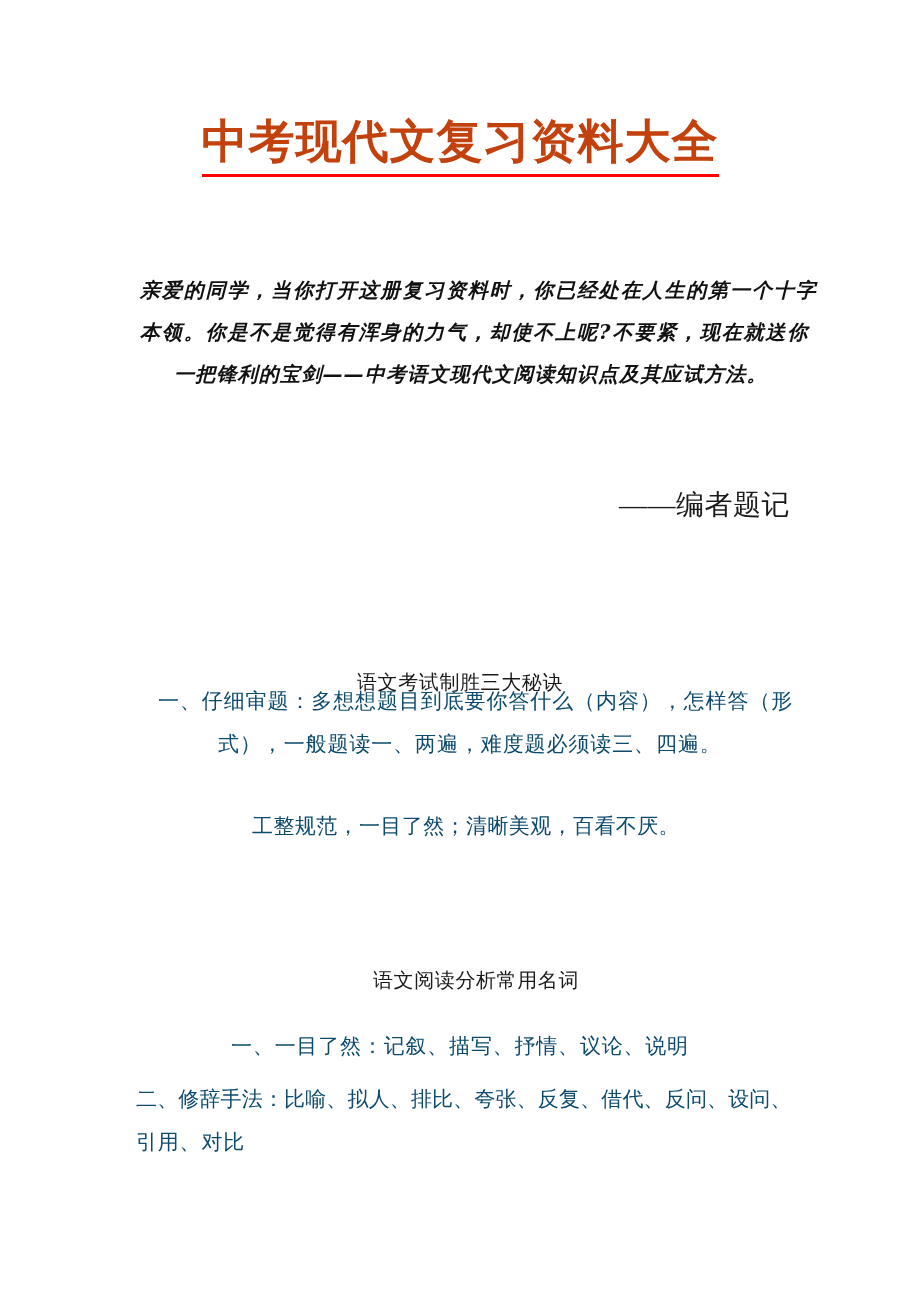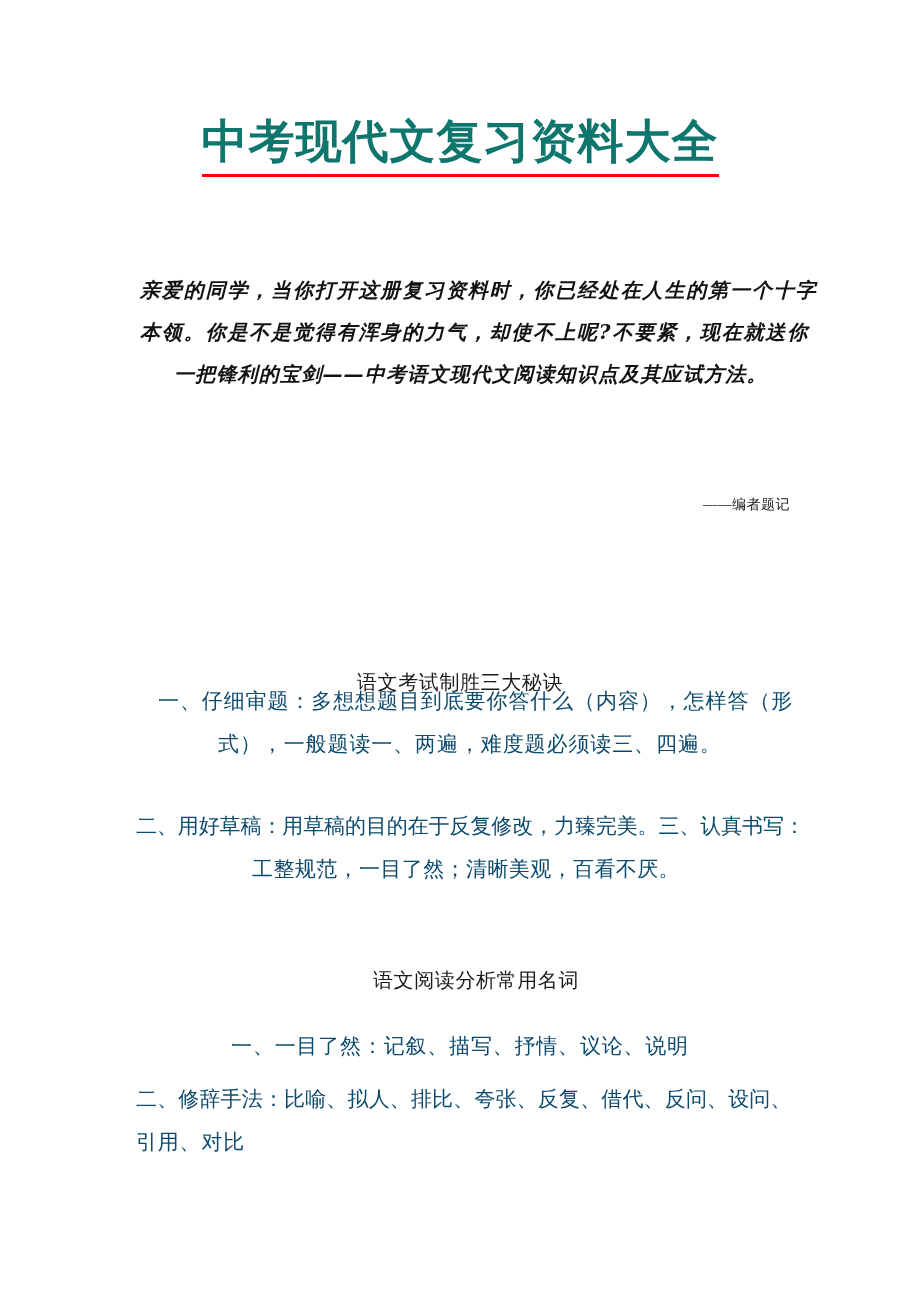--- a/index.html
+++ b/index.html
@@ -16,21 +16,21 @@
     font-family: "Liberation Serif", "DejaVu Serif", serif;
   }
 
   
   .doc-title {
     position: absolute;
     left: 0;
     top: 110px;
     width: 920px;
     text-align: center;
-    color: #0f766e;
+    color: #c2410c;
     font-family: "DejaVu Sans", "Liberation Sans", sans-serif;
     font-weight: bold;
     font-size: 46px;
     line-height: 62px;
     letter-spacing: 1px;
     white-space: nowrap;
   }
   .doc-title .t-inner {
     display: inline-block;
     border-bottom: 3px solid #ff0000;
@@ -68,21 +68,21 @@
   }
 
   
   .attribution {
     position: absolute;
     left: 0;
     top: 488px;
     width: 790px;
     text-align: right;
     color: #1a1a1a;
-    font-size: 14px;
+    font-size: 28px;
     line-height: 34px;
     letter-spacing: 0.5px;
   }
 
   
   .section-heading {
     position: absolute;
     left: 0;
     width: 920px;
     text-align: center;
@@ -143,21 +143,20 @@
   <div class="attribution">——编者题记</div>
 
   <div class="section-heading sh1">语文考试制胜三大秘诀</div>
 
   <div class="body-block blk-tip1">
     <span class="line a">一、仔细审题：多想想题目到底要你答什么（内容），怎样答（形</span>
     <span class="line b">式），一般题读一、两遍，难度题必须读三、四遍。</span>
   </div>
 
   <div class="body-block blk-tip2">
-    <span class="line a">二、用好草稿：用草稿的目的在于反复修改，力臻完美。三、认真书写：</span>
     <span class="line b">工整规范，一目了然；清晰美观，百看不厌。</span>
   </div>
 
   <div class="section-heading sh2">语文阅读分析常用名词</div>
 
   <div class="body-block blk-term1">
     <span class="line">一、一目了然：记叙、描写、抒情、议论、说明</span>
   </div>
 
   <div class="body-block blk-term2">

